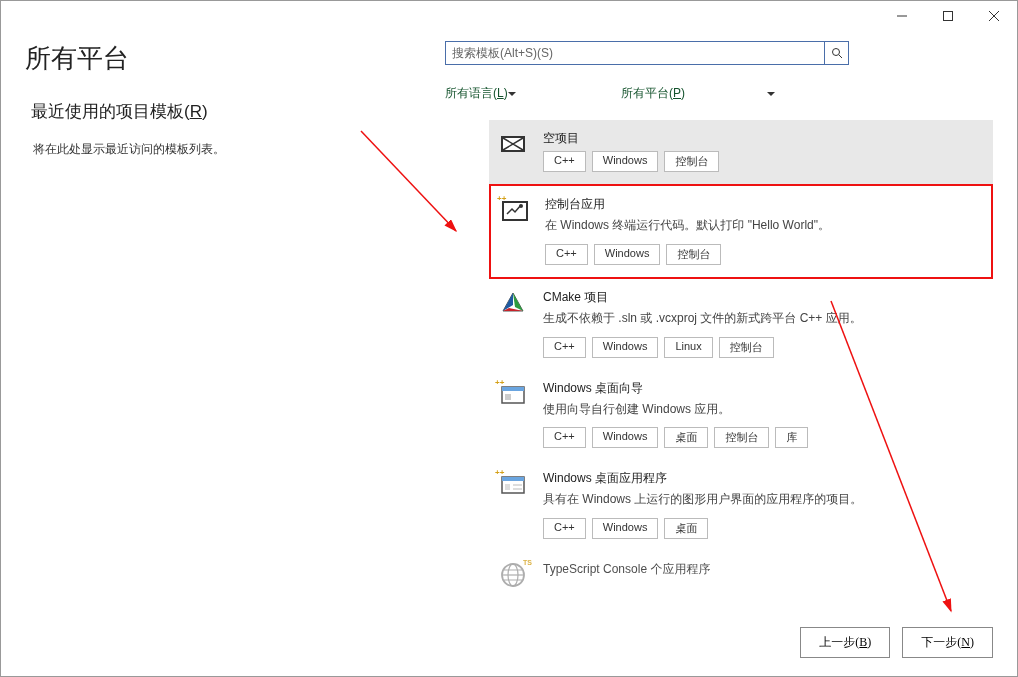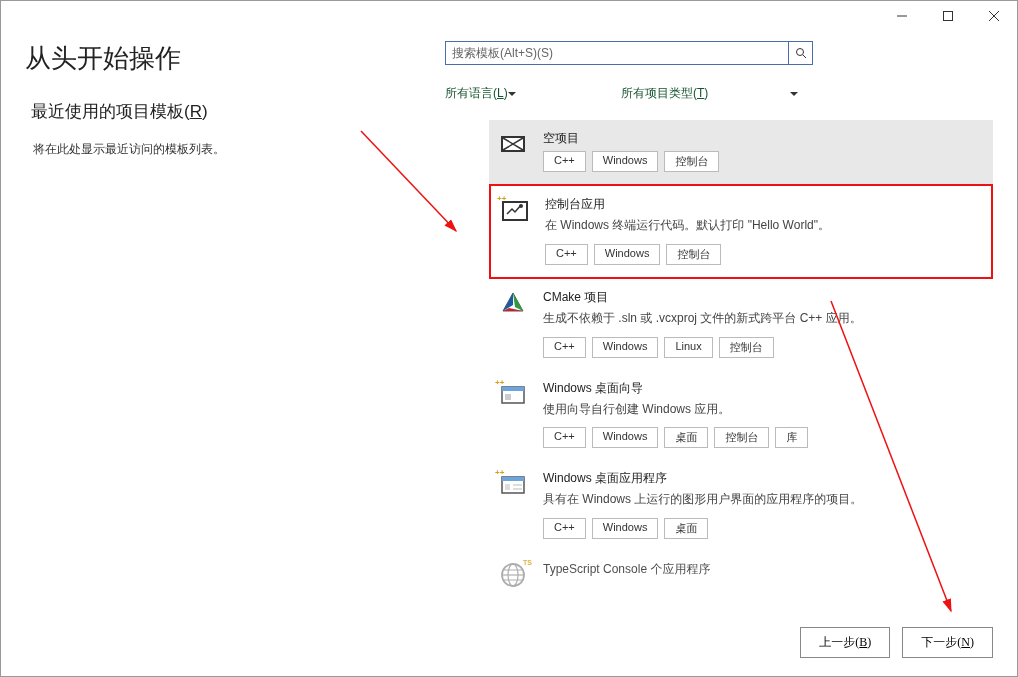--- a/index.html
+++ b/index.html
@@ -7,21 +7,21 @@
 .titlebar { height: 30px; display: flex; justify-content: flex-end; align-items: center; }
 .window-btn { width: 46px; height: 30px; display: flex; align-items: center; justify-content: center; cursor: pointer; }
 .window-btn svg { width: 10px; height: 10px; }
 .content { display: flex; padding: 10px 24px 0 24px; height: 570px; }
 .left-panel { width: 420px; padding-right: 20px; }
 .main-title { font-size: 26px; font-weight: 400; color: #222; margin-bottom: 24px; }
 .subtitle { font-size: 17px; color: #222; margin-bottom: 18px; margin-left: 6px; }
 .underline-char { text-decoration: underline; }
 .recent-text { font-size: 12px; color: #333; margin-left: 8px; }
 .right-panel { flex: 1; }
-.search-box { display: flex; border: 1px solid #4a6ea9; width: 368px; height: 24px; margin-bottom: 20px; }
+.search-box { display: flex; border: 1px solid #4a6ea9; width: 404px; height: 24px; margin-bottom: 20px; }
 .search-input { flex: 1; border: none; outline: none; padding: 0 6px; font-size: 12px; color: #666; }
 .search-input::placeholder { color: #666; opacity: 1; }
 .search-btn { width: 24px; border-left: 1px solid #4a6ea9; display: flex; align-items: center; justify-content: center; background: #fff; cursor: pointer; }
 .filters { display: flex; gap: 0; margin-bottom: 18px; }
 .filter-drop { font-size: 12px; color: #14532d; display: flex; align-items: center; cursor: pointer; width: 176px; justify-content: flex-start; padding-right: 32px; }
 .filter-drop:last-child { width: auto; padding-right: 0; gap: 82px; }
 .caret { width: 0; height: 0; border-left: 4px solid transparent; border-right: 4px solid transparent; border-top: 4px solid #333; display: inline-block; }
 .templates { display: flex; flex-direction: column; margin-left: 44px; }
 .template-item { display: flex; padding: 10px 8px 12px 8px; gap: 14px; }
 .template-item.selected { background: #e8e8e8; }
@@ -55,21 +55,21 @@
   <div class="window-btn">
       <svg viewBox="0 0 10 10">
         <line x1="0" y1="0" x2="10" y2="10" stroke="#333" stroke-width="1"></line>
         <line x1="10" y1="0" x2="0" y2="10" stroke="#333" stroke-width="1"></line>
       </svg>
     </div>
 </div>
 
 <div class="content">
   <div class="left-panel">
-    <div class="main-title">从头开始操作</div>
+    <div class="main-title">所有平台</div>
     <div class="subtitle">
       <span>最近使用的项目模板(</span><span class="underline-char">R</span><span>)</span>
     </div>
     <div class="recent-text">将在此处显示最近访问的模板列表。</div>
   </div>
 
   <div class="right-panel">
     <div class="search-box">
       <input class="search-input" placeholder="搜索模板(Alt+S)(S)" style="">
       <div class="search-btn">
@@ -79,21 +79,21 @@
           </svg>
       </div>
     </div>
 
     <div class="filters">
       <div class="filter-drop">
         <span><span>所有语言(</span><span class="underline-char">L</span><span>)</span></span>
         <span class="caret"></span>
       </div>
       <div class="filter-drop">
-        <span><span>所有项目类型(</span><span class="underline-char">T</span><span>)</span></span>
+        <span><span>所有平台(</span><span class="underline-char">P</span><span>)</span></span>
         <span class="caret"></span>
       </div>
     </div>
 
     <div class="templates">
 
       <div class="template-item selected">
         <div class="template-icon">
           <svg width="28" height="28" viewBox="0 0 28 28">
               <rect x="2" y="6" width="24" height="16" fill="#333"></rect>

